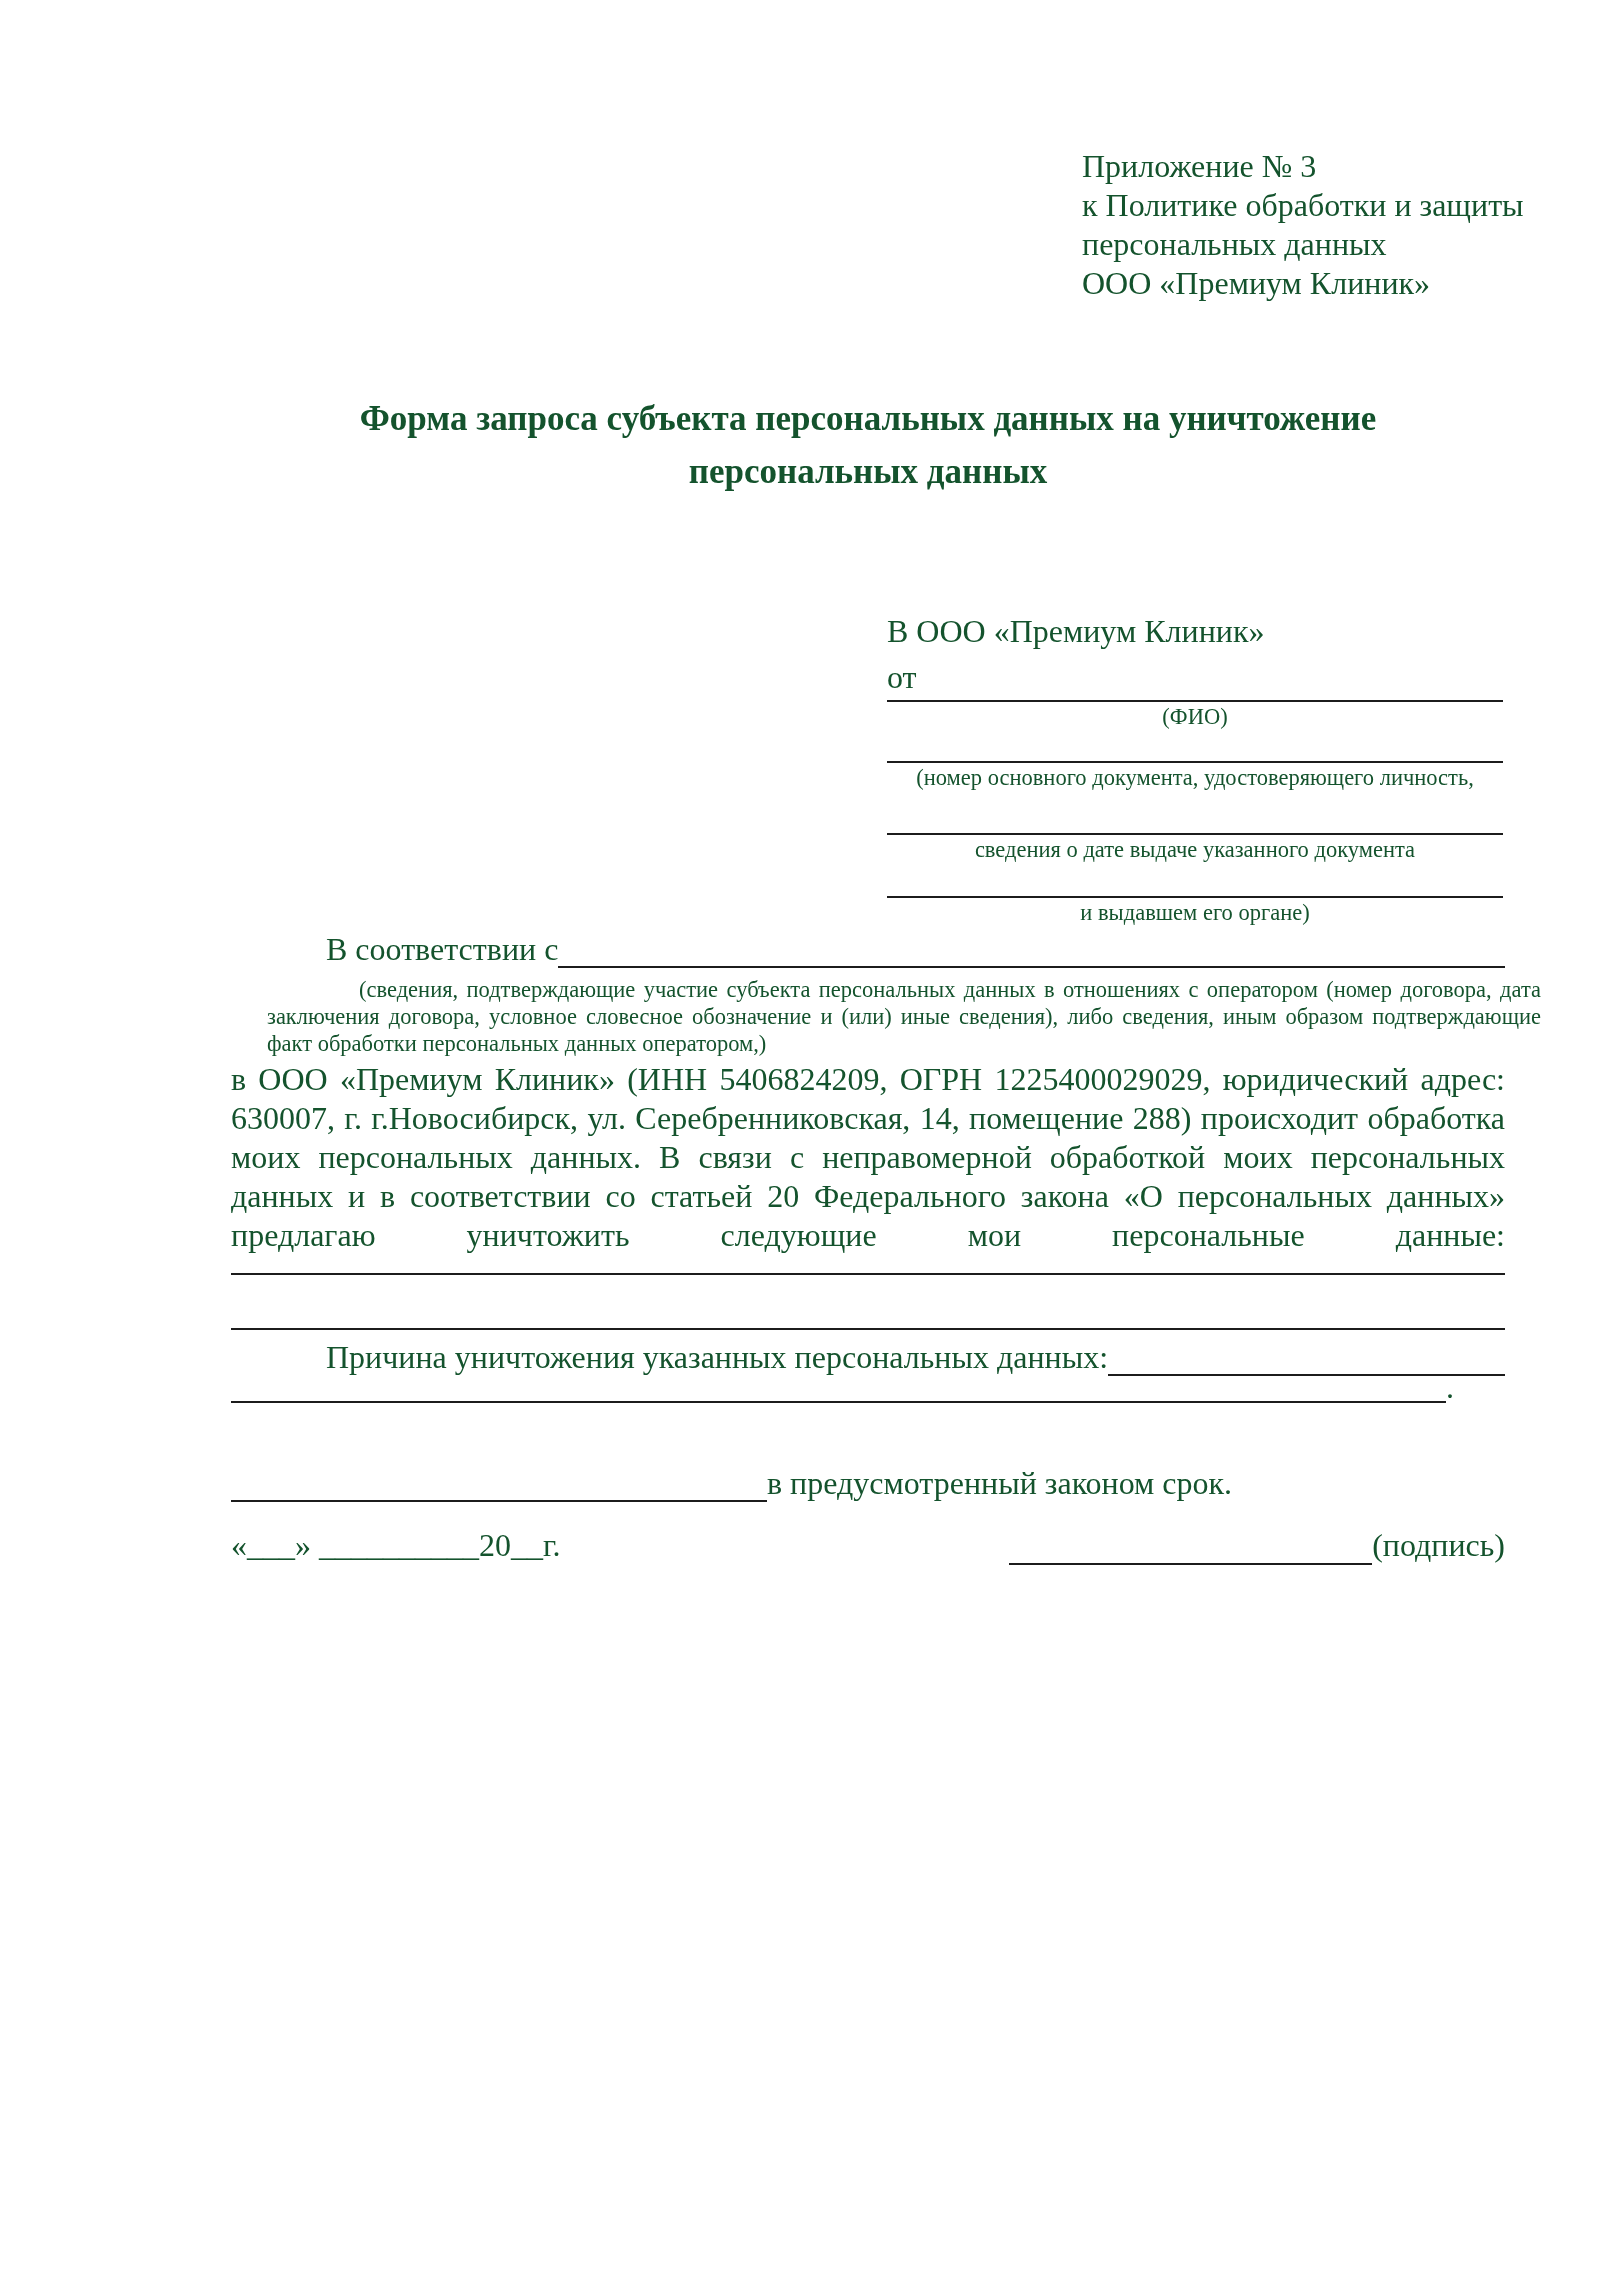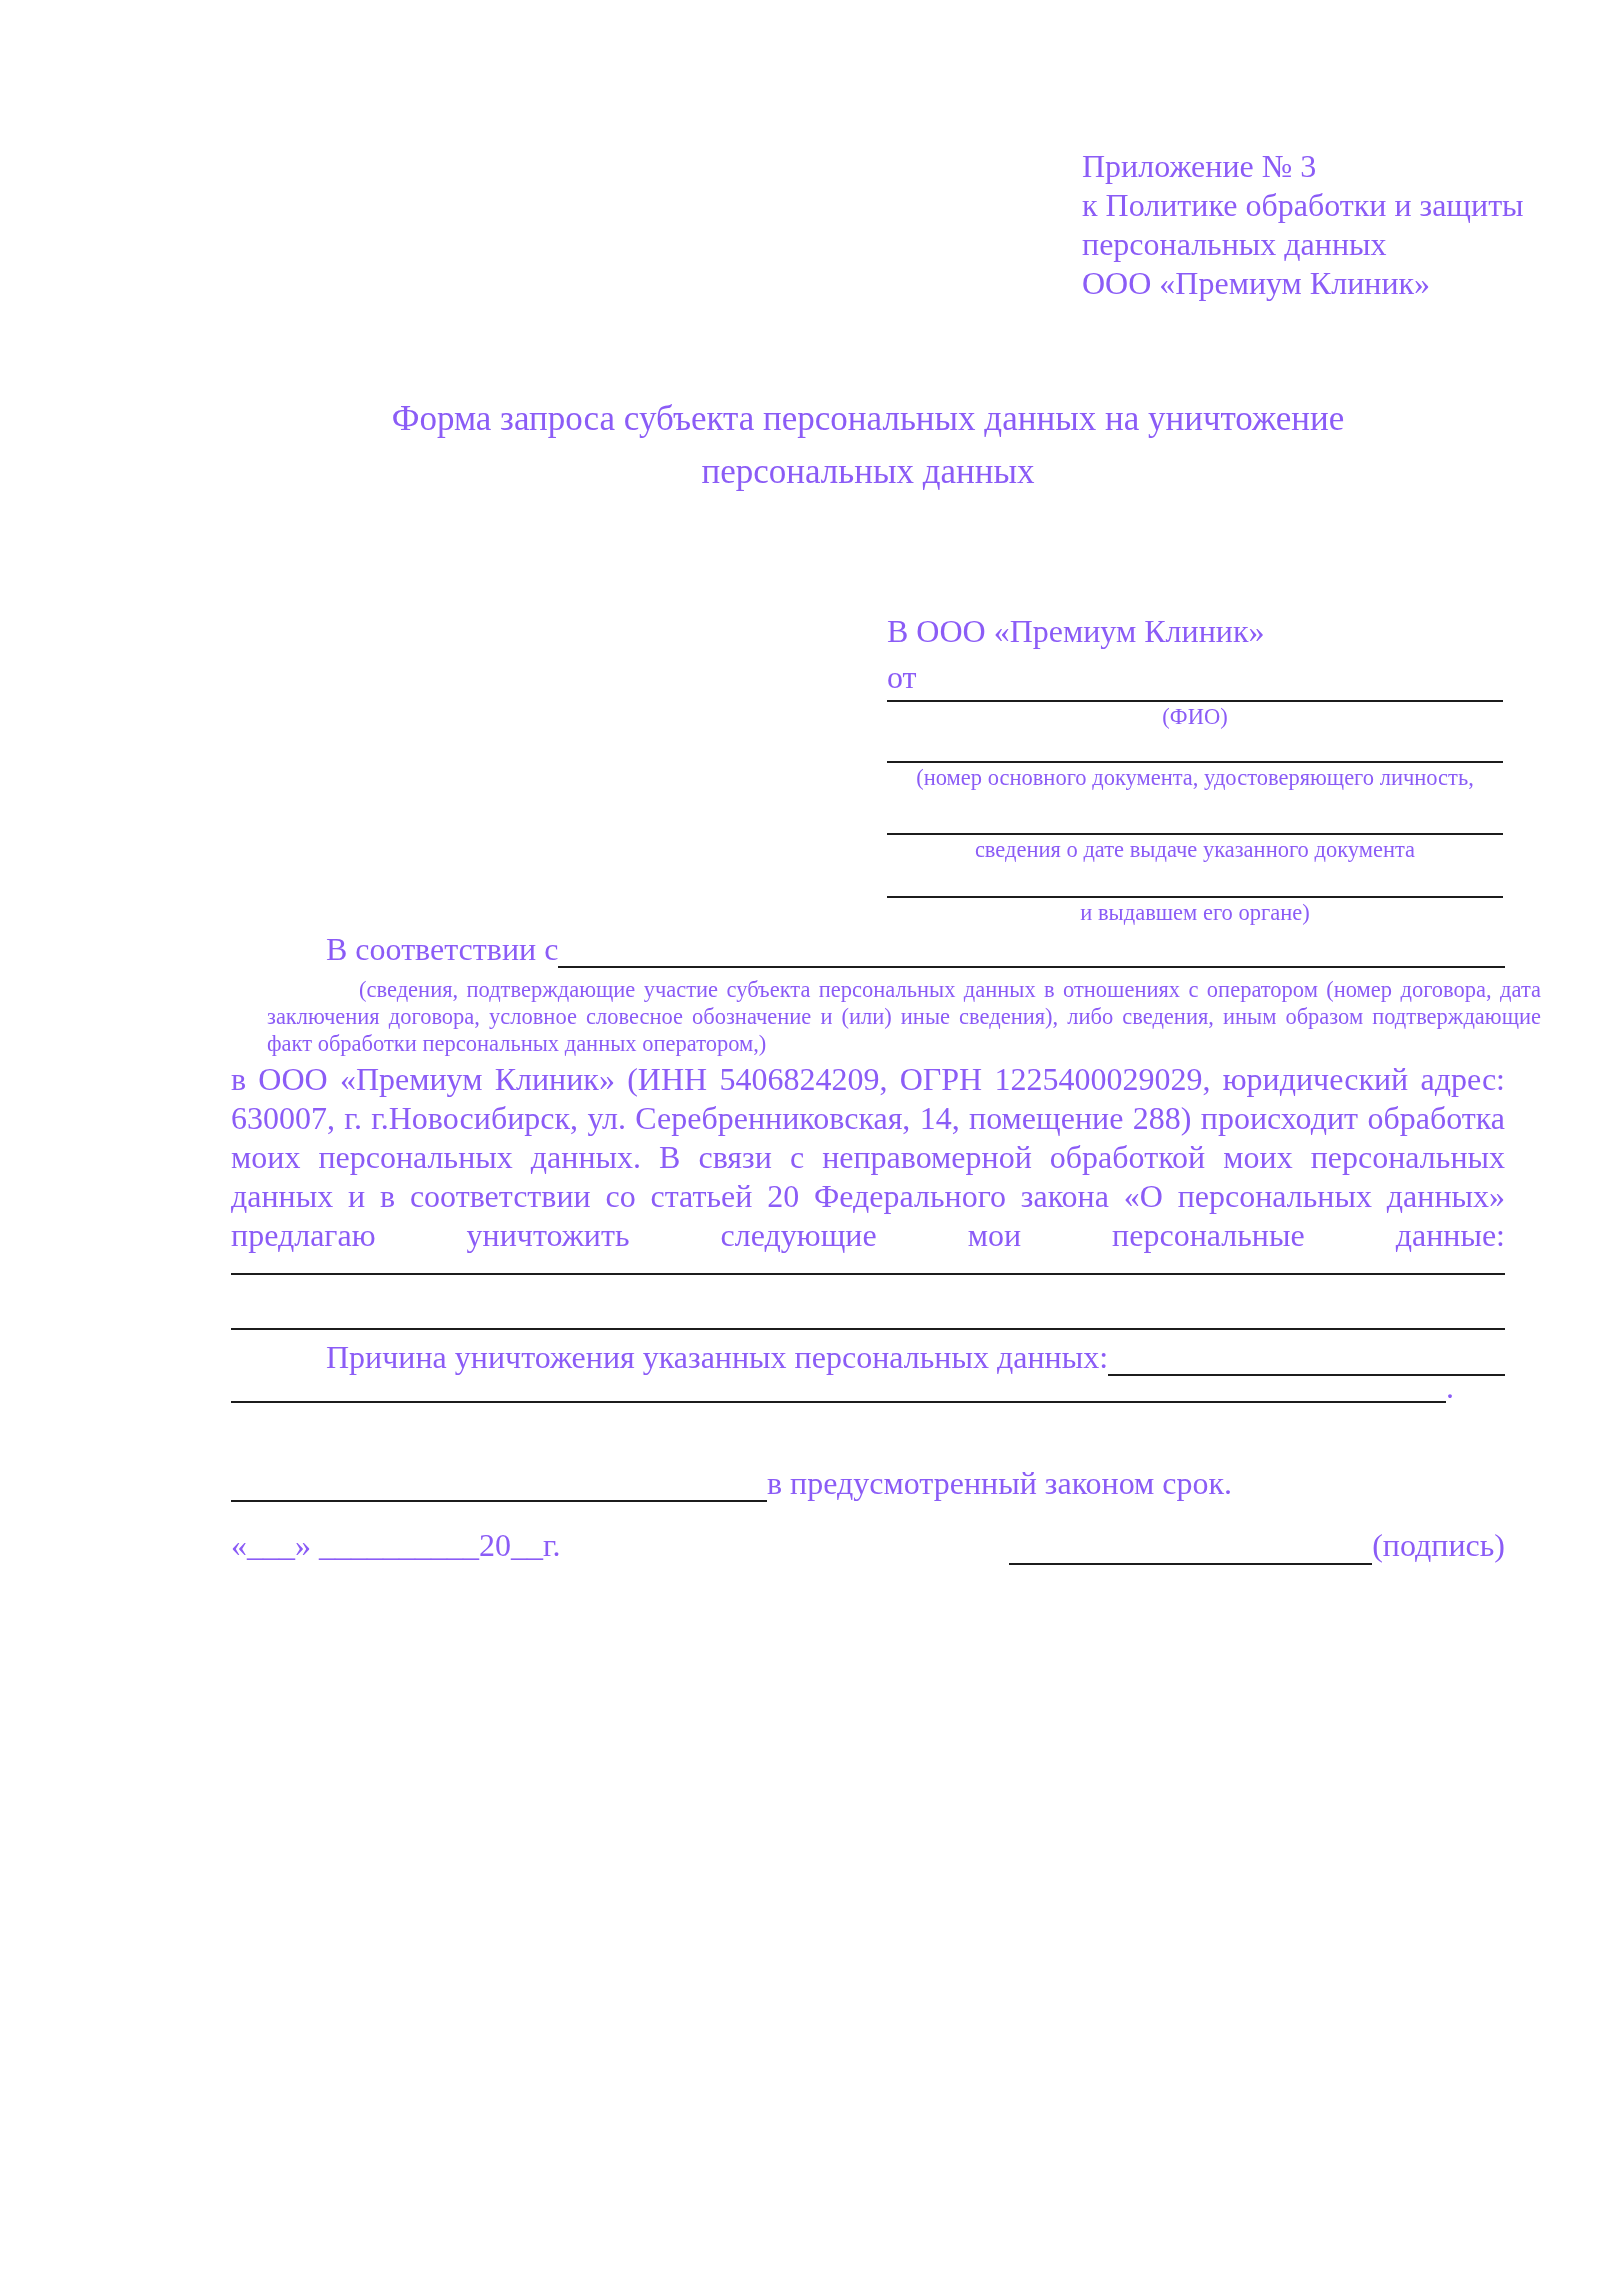--- a/index.html
+++ b/index.html
@@ -2,36 +2,36 @@
 <html><head>
 <meta charset="utf-8">
 <style>
   html, body { margin: 0; padding: 0; background: #ffffff; }
   .page {
     position: relative;
     width: 1621px;
     height: 2294px;
     background: #ffffff;
     font-family: "Liberation Serif", serif;
-    color: #8b5cf6;
+    color: #14532d;
     overflow: hidden;
   }
   .rule { border-bottom: 2.9px solid #1c1c1c; height: 0; }
   .fill { flex: 1 1 auto; border-bottom: 2.9px solid #1c1c1c; height: 35px; }
 
   
   .header-block {
     position: absolute; left: 1082px; top: 147px;
     font-size: 32px; line-height: 39px; white-space: nowrap;
   }
 
   
   .doc-title {
     position: absolute; left: 231px; top: 392px; width: 1274px;
-    text-align: center; font-weight: normal;
+    text-align: center; font-weight: bold;
     font-size: 35px; line-height: 53px;
   }
   .doc-title span { display: inline-block; max-width: 1147px; }
 
   
   .addr-block { position: absolute; left: 887px; top: 571px; width: 616px; font-size: 32px; }
   .addr-to   { line-height: 47px; white-space: nowrap; margin-top: 37px; }
   .addr-from { line-height: 45px; }
   .f-label { font-size: 22.5px; line-height: 26.5px; margin-top: 2px; text-align: center; }
   .sp1 { height: 30px; } .sp2 { height: 42px; } .sp3 { height: 32px; }

